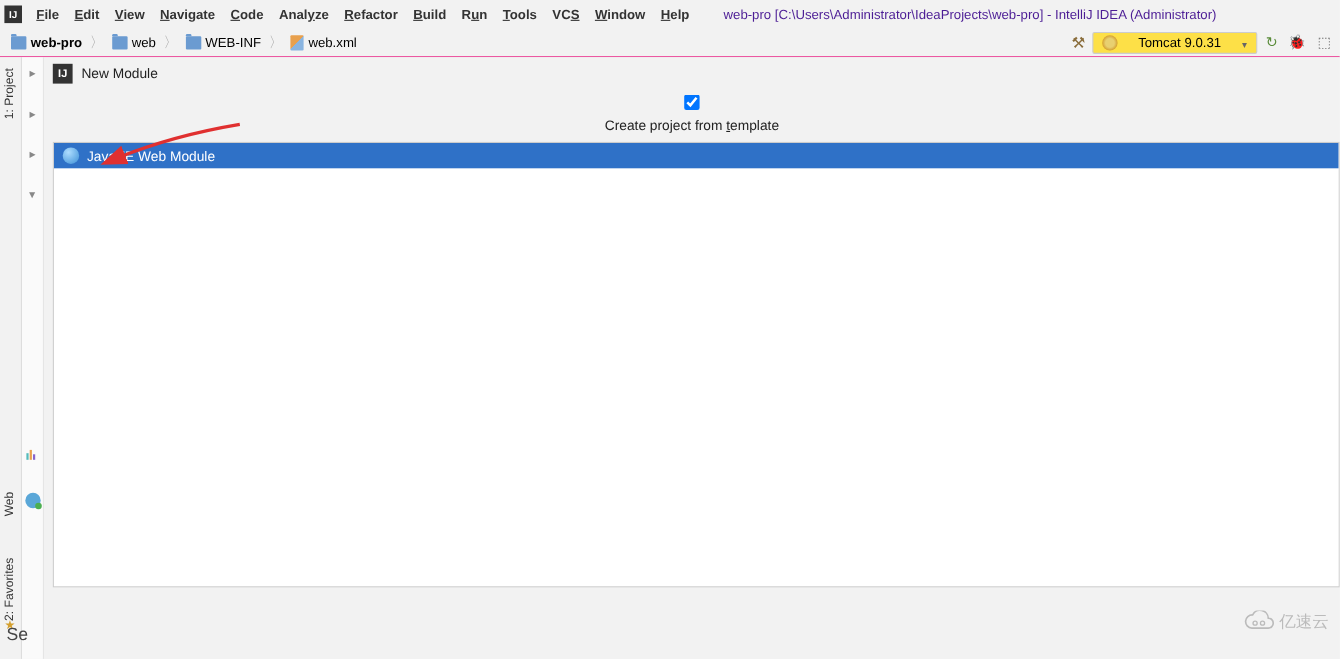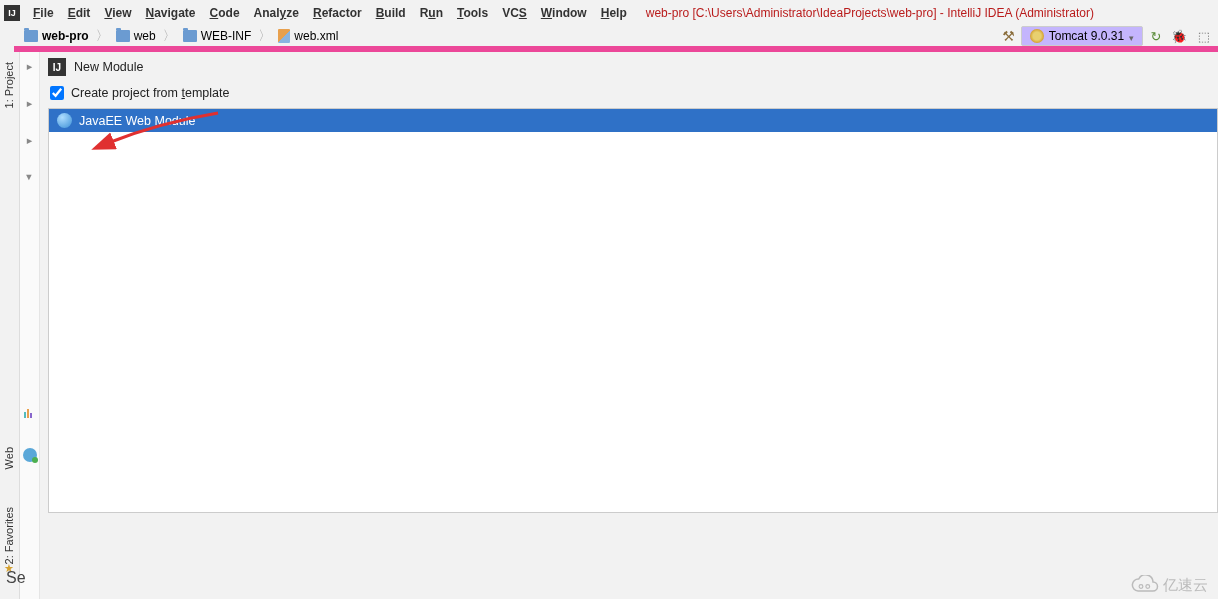--- a/index.html
+++ b/index.html
@@ -4,35 +4,35 @@
   <style>
     * { margin: 0; padding: 0; box-sizing: border-box; font-family: "Segoe UI", Tahoma, sans-serif; }
     body { width: 1218px; height: 599px; background: #f2f2f2; overflow: hidden; position: relative; }
     
     
     .menubar { height: 26px; background: #f2f2f2; display: flex; align-items: center; padding: 0 4px; font-size: 12px; color: #333; }
     .menubar .app-icon { width: 16px; height: 16px; background: #333; margin-right: 6px; display: flex; align-items: center; justify-content: center; }
     .menubar .app-icon span { color: #fff; font-size: 9px; font-weight: bold; }
     .menubar .menu-item { padding: 3px 7px; cursor: pointer; }
     .menubar .menu-item u { text-decoration: underline; }
-    .menubar .title-text { margin-left: 12px; color: #b91c1c; font-size: 12px; }
-    
-    
-    .navbar { height: 26px; background: #f2f2f2; border-bottom: 6px solid #ec4899; display: flex; align-items: center; justify-content: space-between; padding: 0 6px; font-size: 12px; margin-left: 14px; }
+    .menubar .title-text { margin-left: 24px; color: #4c1d95; font-size: 12px; }
+    
+    
+    .navbar { height: 26px; background: #f2f2f2; border-bottom: 1px solid #ec4899; display: flex; align-items: center; justify-content: space-between; padding: 0 6px; font-size: 12px; }
     .breadcrumb { display: flex; align-items: center; gap: 2px; }
     .breadcrumb .crumb { display: flex; align-items: center; gap: 4px; padding: 2px 4px; }
     .breadcrumb .crumb-icon { width: 14px; height: 12px; }
     .breadcrumb .folder-icon { background: #6b9bd1; border-radius: 1px; position: relative; }
     .breadcrumb .folder-icon::before { content: ""; position: absolute; top: -2px; left: 0; width: 5px; height: 2px; background: #6b9bd1; border-radius: 1px 1px 0 0; }
     .breadcrumb .file-icon { width: 12px; height: 14px; background: linear-gradient(135deg, #e8a04d 50%, #89b4e0 50%); border-radius: 1px; }
     .breadcrumb .sep { color: #aaa; margin: 0 1px; font-size: 13px; }
     .breadcrumb .bold { font-weight: bold; }
     .run-area { display: flex; align-items: center; gap: 6px; }
     .run-area .hammer-icon { color: #8a6d3b; font-size: 14px; }
-    .run-config { display: flex; align-items: flex-end; gap: 5px; border: 1px solid #ccc; background: #c4b5fd; padding: 2px 8px; border-radius: 2px; min-width: 120px; }
+    .run-config { display: flex; align-items: flex-end; gap: 19px; border: 1px solid #ccc; background: #fde047; padding: 2px 8px; border-radius: 2px; min-width: 120px; }
     .run-config .tomcat-icon { width: 14px; height: 14px; background: radial-gradient(circle, #e8d070 40%, #d4a030 70%); border-radius: 50%; }
     .run-config .chev { color: #666; margin-left: auto; font-size: 9px; }
     .run-area .tool-icon { color: #5a8c3a; font-size: 13px; padding: 0 2px; cursor: pointer; }
     .run-area .tool-icon.gray { color: #777; }
     
     
     .main { display: flex; height: calc(100% - 52px); }
     
     
     .left-gutter { width: 20px; background: #f2f2f2; border-right: 1px solid #ddd; position: relative; }
@@ -49,37 +49,37 @@
     .left-strip2 .bars-icon span:nth-child(1){height:6px;background:#5bb;}
     .left-strip2 .bars-icon span:nth-child(2){height:9px;background:#e8a04d;}
     .left-strip2 .bars-icon span:nth-child(3){height:5px;background:#8866cc;}
     .left-strip2 .apachi-icon { width: 14px; height: 14px; border-radius: 50%; background: #5aa7d8; margin-top: 6px; position: relative; }
     .left-strip2 .apachi-icon::after { content: ""; position: absolute; bottom: -1px; right: -1px; width: 6px; height: 6px; background: #4caf50; border-radius: 50%; }
     
     
     .dialog-area { flex: 1; background: #f2f2f2; position: relative; }
     .dialog-title { display: flex; align-items: center; gap: 8px; padding: 6px 8px; font-size: 12.5px; color: #222; }
     .dialog-title .ij-icon { width: 18px; height: 18px; background: #333; display: flex; align-items: center; justify-content: center; color: #fff; font-size: 10px; font-weight: bold; }
-    .checkbox-row { display: flex; align-items: center; gap: 7px; padding: 4px 10px 8px 10px; font-size: 12.5px; color: #222; }
+    .checkbox-row { display: flex; align-items: center; gap: 7px; padding: 4px 10px 8px 10px; font-size: 12.5px; color: #222; flex-direction: column; }
     .checkbox-row input { width: 14px; height: 14px; }
     .checkbox-row u { text-decoration: underline; }
     
     .template-list { background: #fff; border: 1px solid #ccc; margin: 0 0 0 8px; height: 405px; overflow: auto; }
     .template-item { display: flex; align-items: center; gap: 7px; padding: 4px 8px; font-size: 12.5px; }
     .template-item.selected { background: #2f71c7; color: #fff; }
     .template-item .globe-icon { width: 15px; height: 15px; border-radius: 50%; background: radial-gradient(circle at 35% 30%, #aeddff, #3b8fd6); position: relative; flex-shrink: 0; }
     
     .desc-area { border-top: 1px solid #ccc; padding: 10px 12px; font-size: 12px; color: #333; font-family: Consolas, monospace; background: #f2f2f2; }
     
     
     .red-arrow { position: absolute; top: 63px; left: 58px; pointer-events: none; }
     .red-arrow svg { overflow: visible; }
     
     
-    .watermark { position: absolute; bottom: 4px; right: 10px; display: flex; align-items: flex-end; gap: 4px; color: #bbb; font-size: 15px; }
+    .watermark { position: absolute; bottom: 24px; right: 10px; display: flex; align-items: flex-end; gap: 4px; color: #bbb; font-size: 15px; }
     .watermark .cloud { width: 30px; height: 20px; }
     
     
     .se-label { position: absolute; bottom: 12px; left: 6px; font-size: 16px; color: #444; }
   </style>
 </head>
 <body>
 
 <div class="menubar">
   <div class="app-icon">

